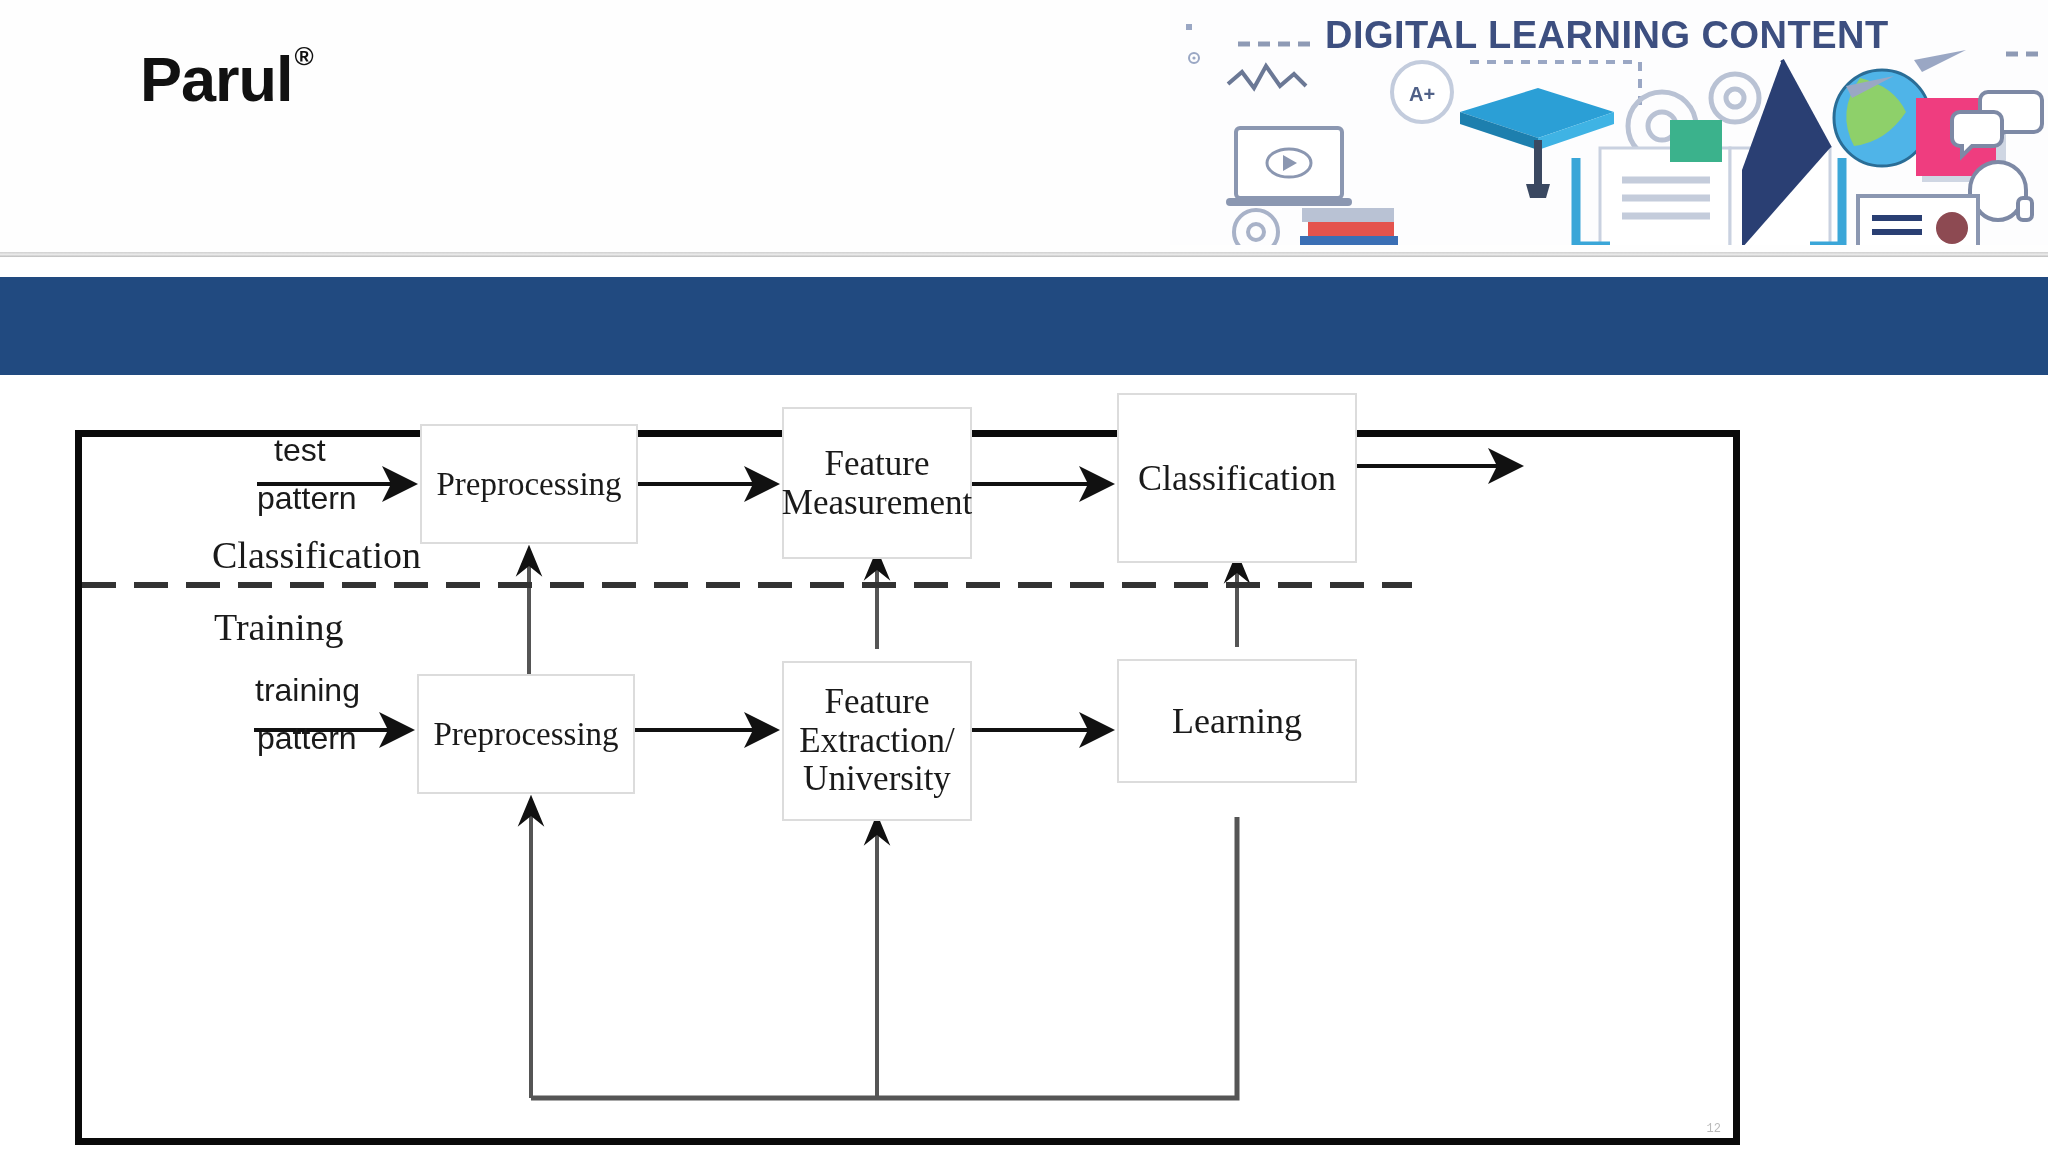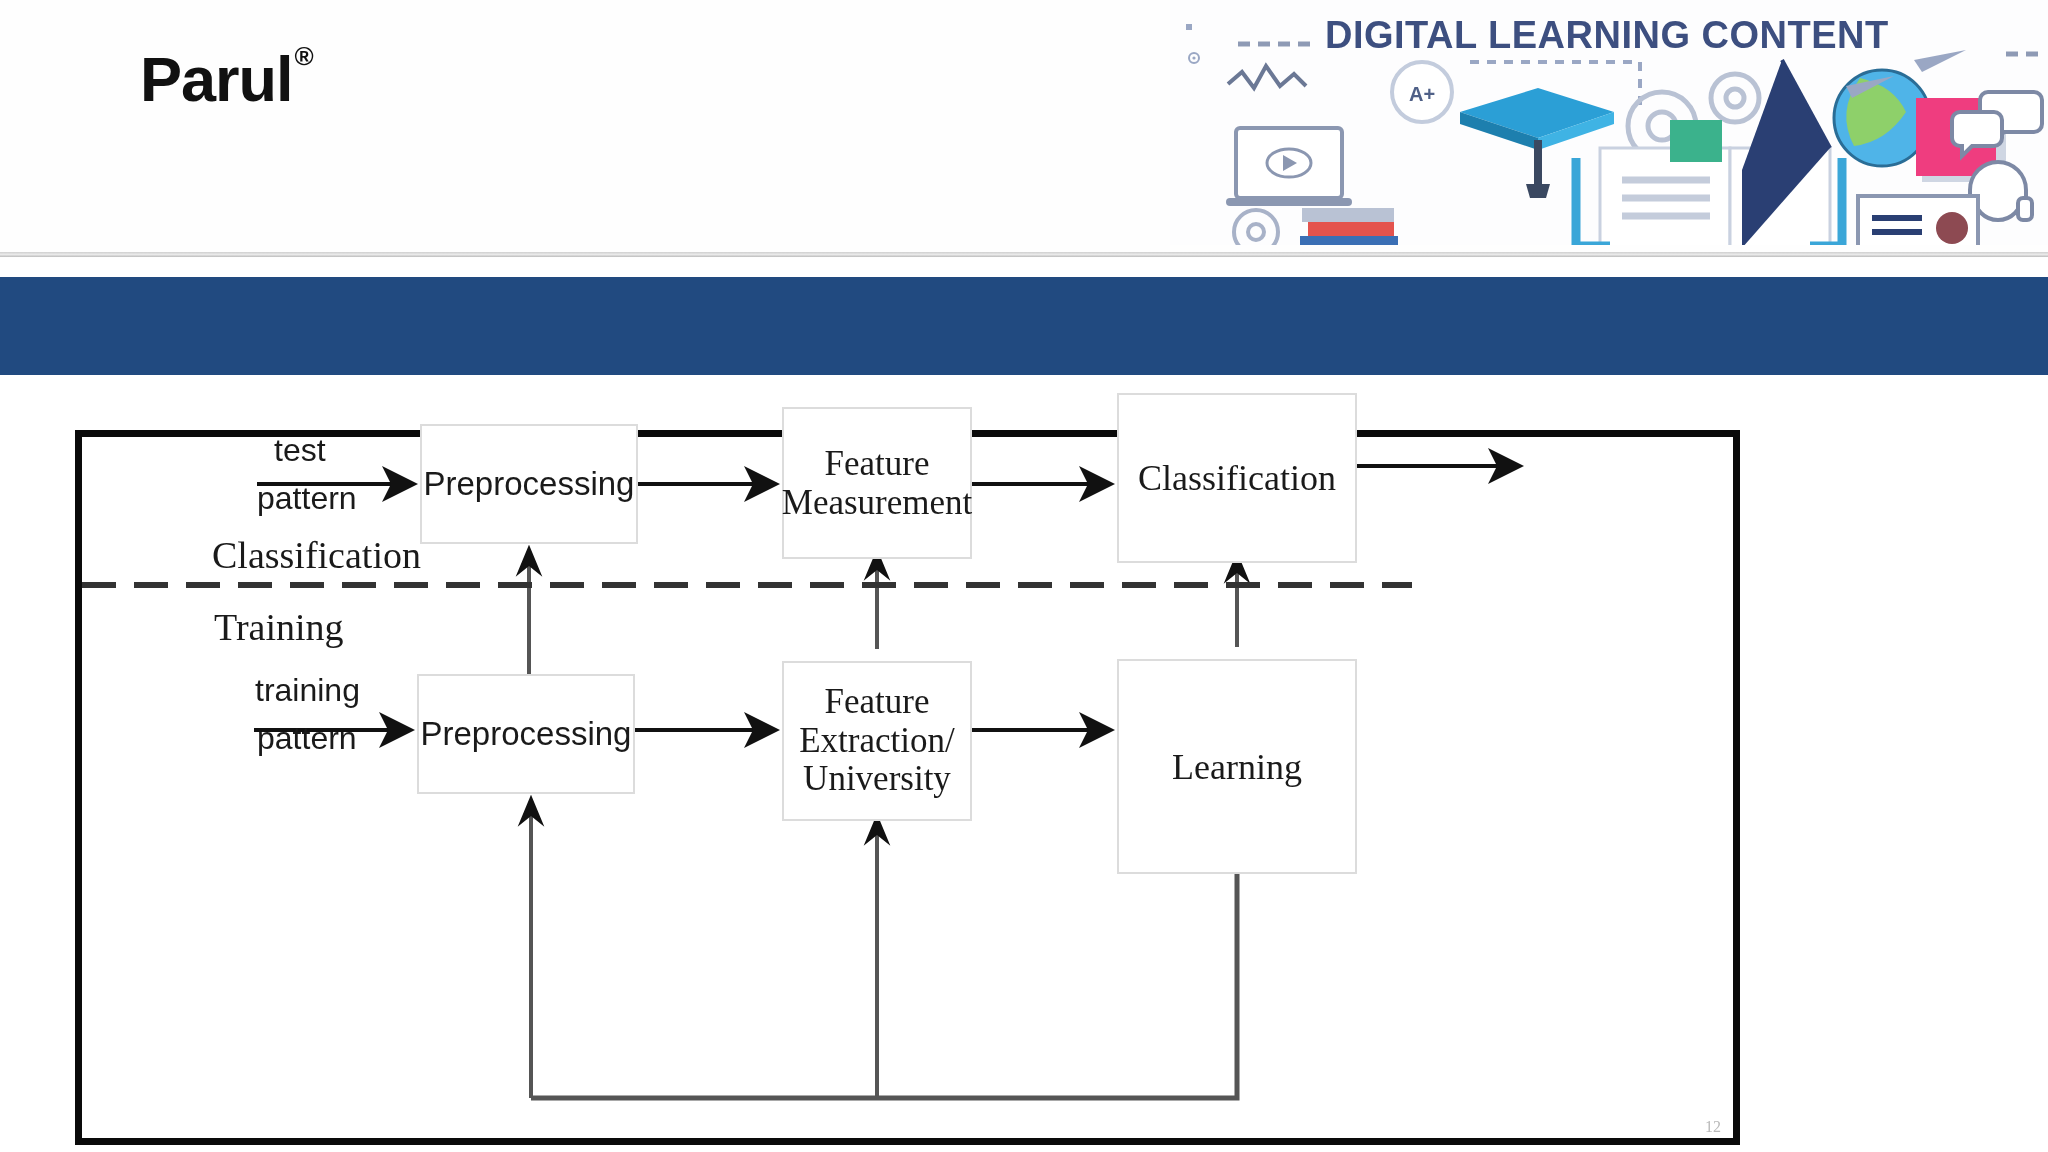--- a/index.html
+++ b/index.html
@@ -79,28 +79,28 @@
   
   .node{
     position:absolute;
     border:2px solid #dcdcdc;
     background:#ffffff;
     display:flex; align-items:center; justify-content:center;
     text-align:center;
     color:#1a1a1a;
   }
   .node-serif{ font-family:Liberation Serif, serif;margin-top:12px; }
-  .node-sans{ font-family:Liberation Sans, sans-serif; }
+  .node-sans{ font-family:Liberation Serif, serif; }
 
   #node-pre-test  { left:338px; top:-13px;  width:218px; height:120px; font-size:33px; }
   #node-feat-meas { left:700px; top:-42px;  width:190px; height:152px; font-size:35px; line-height:1.12; }
   #node-classify  { left:1035px; top:-56px; width:240px; height:170px; font-size:36px; }
   #node-pre-train { left:335px; top:237px;  width:218px; height:120px; font-size:33px; }
   #node-feat-ext  { left:700px; top:212px;  width:190px; height:160px; font-size:35px; line-height:1.1; }
-  #node-learning  { left:1035px; top:210px; width:240px; height:215px; font-size:36px; }
+  #node-learning  { left:1035px; top:210px; width:240px; height:124px; font-size:36px; }
 
   
   .edge-label{
     position:absolute;
     font-family:"Liberation Sans", sans-serif;
     font-size:32px; color:#1a1a1a; white-space:nowrap;
   }
   #lbl-test      { left:192px; top:-5px;  }
   #lbl-test2     { left:175px; top:43px;  }
   #lbl-training  { left:173px; top:235px; }
@@ -111,22 +111,22 @@
     position:absolute;
     font-family:"Liberation Serif", serif;
     font-size:38px; color:#1a1a1a; white-space:nowrap;
   }
   #lbl-classification{ left:130px; top:96px; }
   #lbl-training-sec  { left:132px; top:168px; }
 
   
   .page-number{
     position:absolute; right:12px; bottom:2px;
-    font-family:Liberation Serif, serif;
-    font-size:16px; color:#b9b9b9;
+    font-family:Liberation Mono, monospace;
+    font-size:12px; color:#b9b9b9;
   }
 </style>
 </head>
 <body>
 
 <div class="slide-header">
 
   <div class="logo-block">
     <div class="logo-parul"><span>Parul</span><span class="logo-reg">®</span></div>
   </div>

